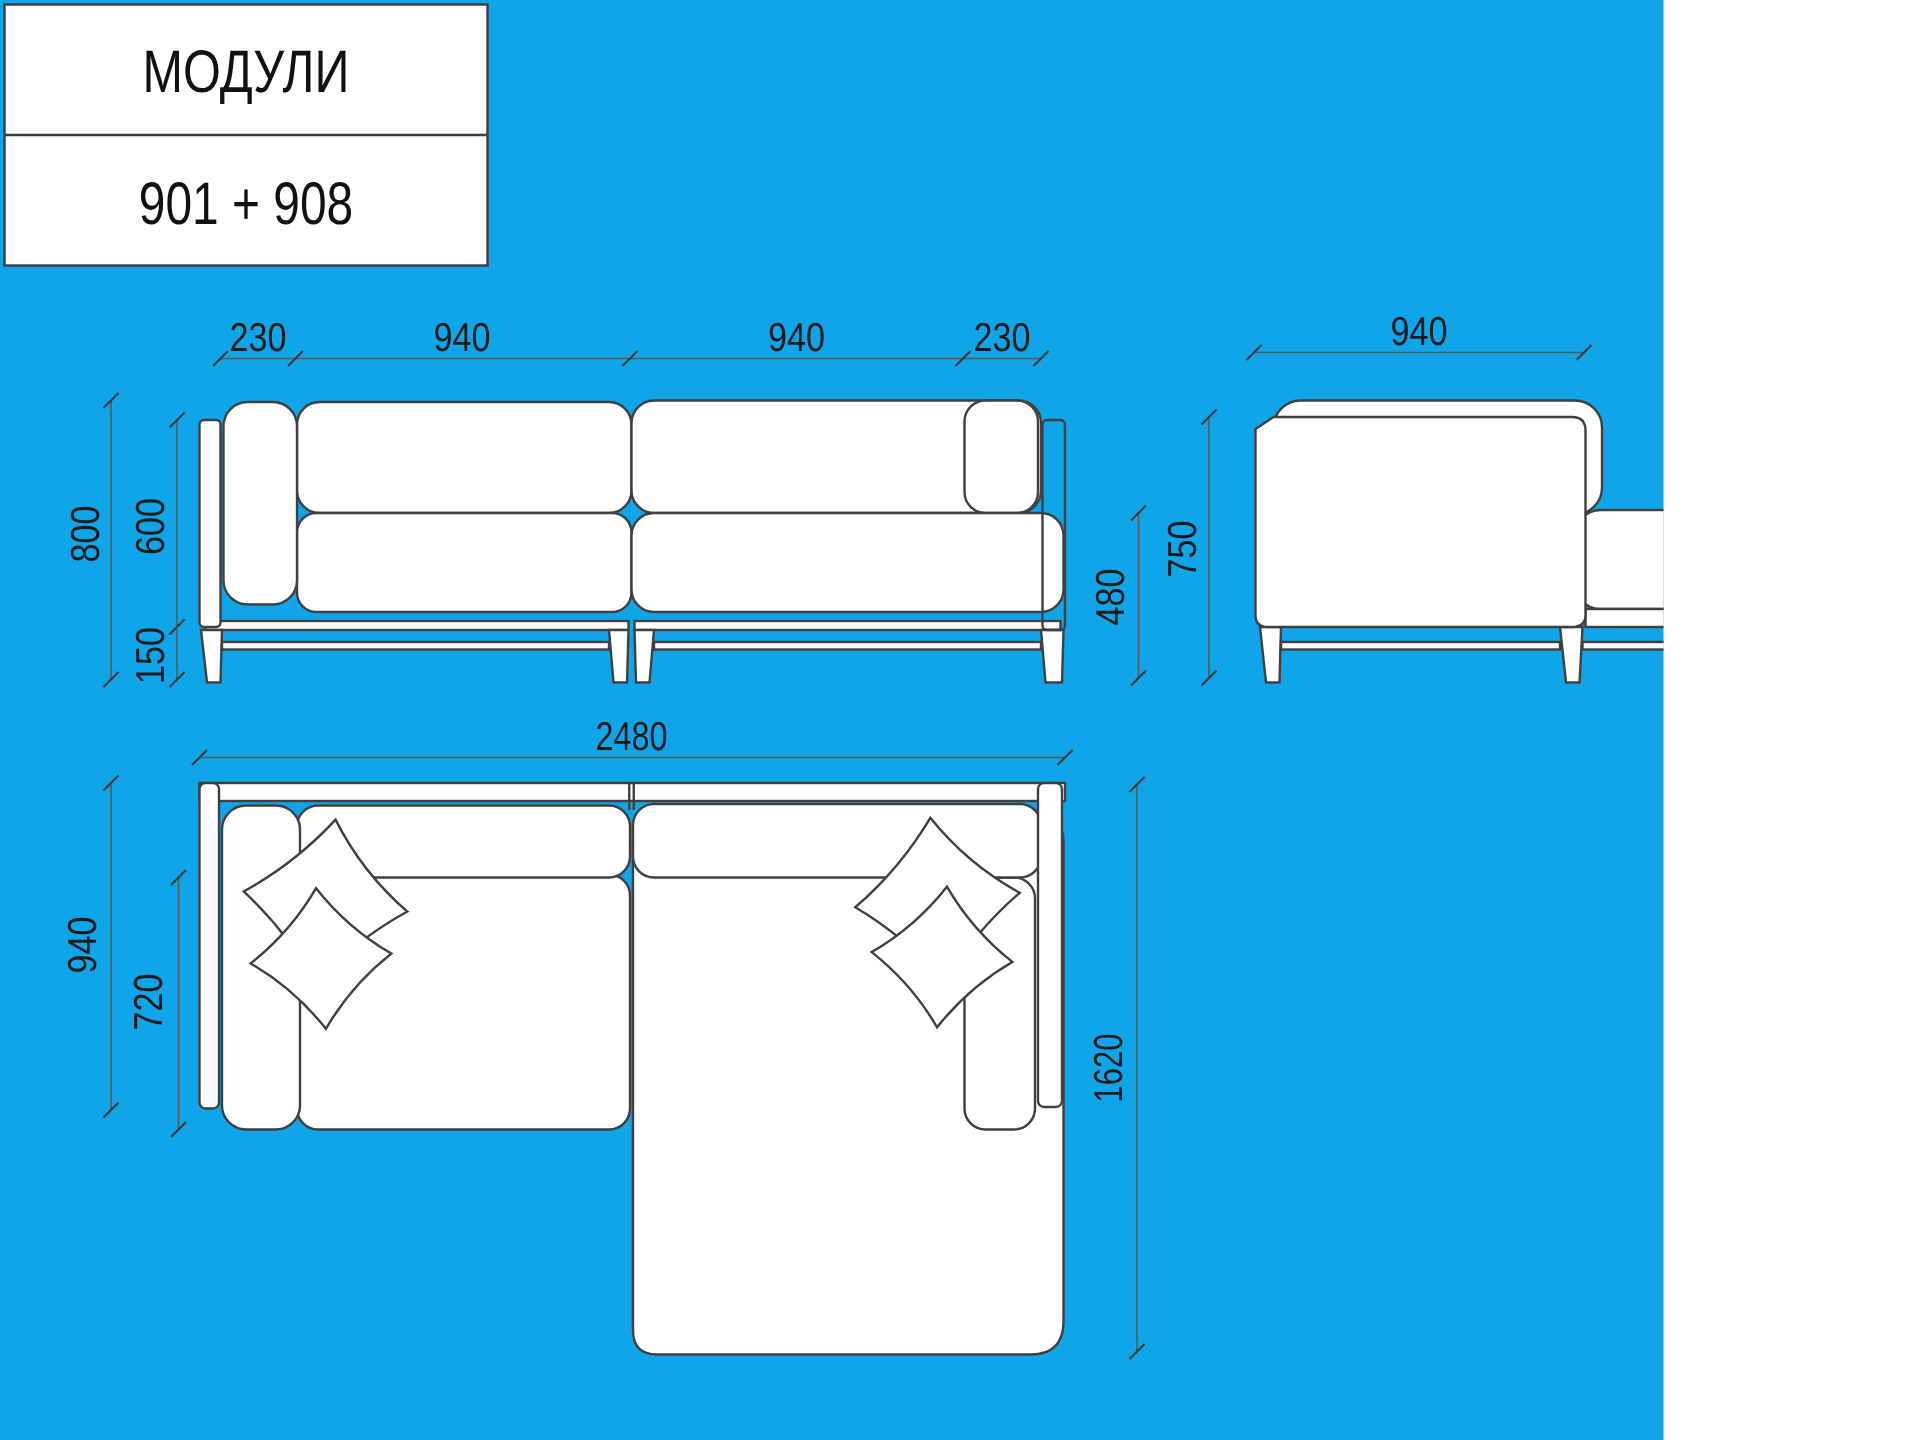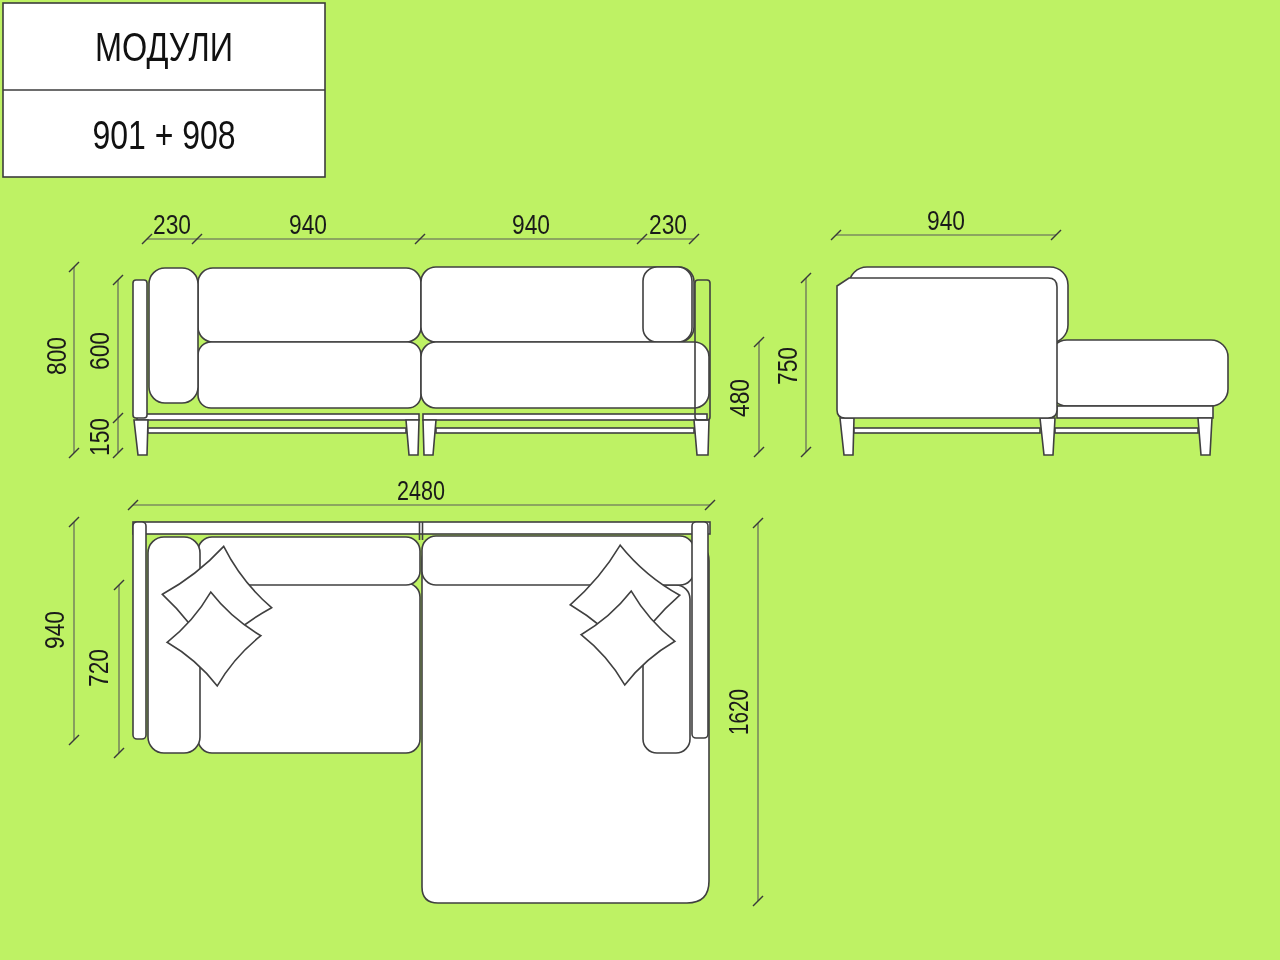--- a/index.html
+++ b/index.html
@@ -1,16 +1,16 @@
 <!DOCTYPE html>
 <html><head>
 <meta charset="utf-8">
 <style>
   html,body{margin:0;padding:0;background:#ffffff;}
-  .page{width:1280px;height:960px;background:#bef264;position:relative;overflow:hidden;
+  .page{width:1109px;height:960px;background:#0ea5e9;position:relative;overflow:hidden;
         font-family:"Liberation Sans", sans-serif;}
   svg{display:block;}
   .furn{fill:#ffffff;stroke:#404040;stroke-width:1.6;}
   .furn-open{fill:none;stroke:#404040;stroke-width:1.6;}
   .dimline{stroke:#5a5a5a;stroke-width:1.1;fill:none;}
   .tick{stroke:#3a3a3a;stroke-width:1.4;fill:none;}
   .dimtext{font-family:"Liberation Sans", sans-serif;font-size:27px;fill:#1a1a1a;}
   .titletext{font-family:"Liberation Sans", sans-serif;font-size:40px;fill:#111111;}
   .tb{fill:#ffffff;stroke:#3c3c3c;stroke-width:1.6;}
 </style>

